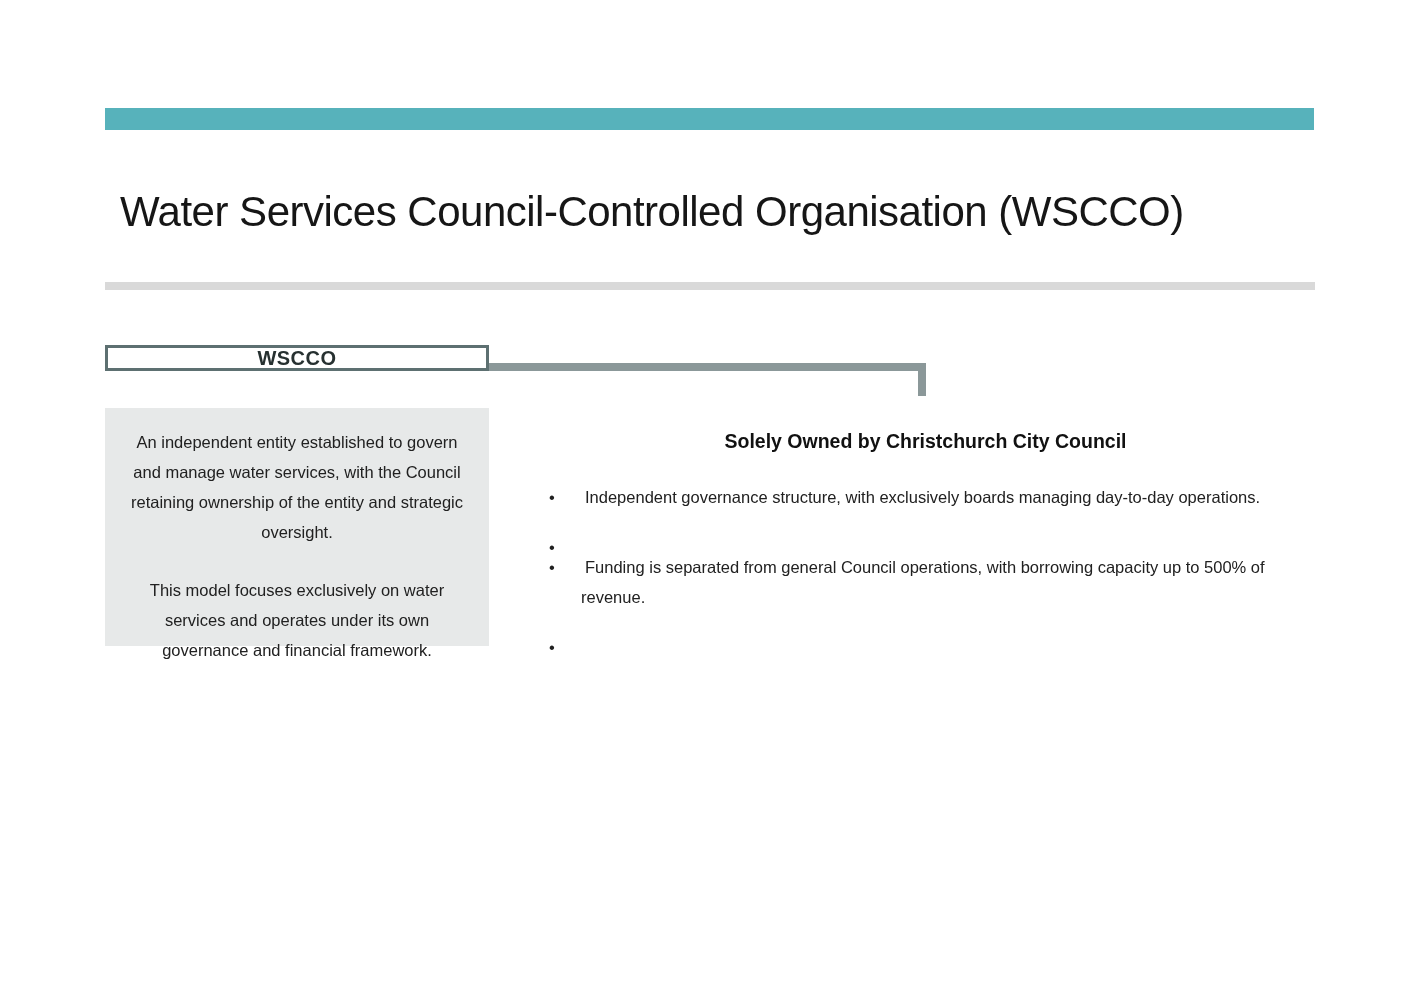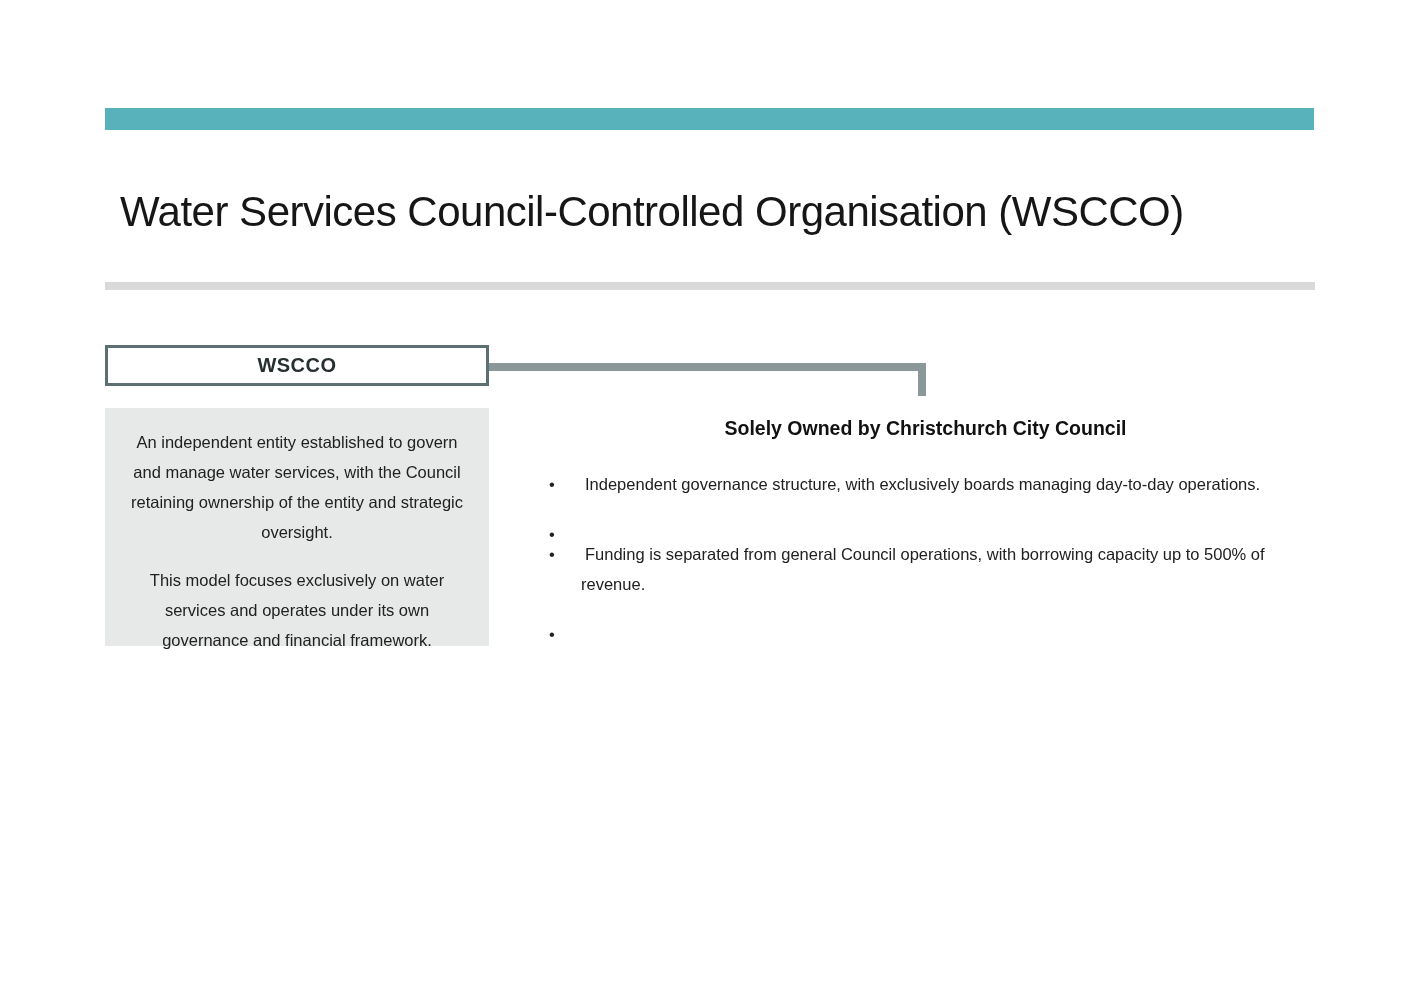--- a/index.html
+++ b/index.html
@@ -35,21 +35,21 @@
   .title-divider {
     position: absolute;
     left: 97px; top: 274px;
     width: 1210px; height: 2px;
     background: #d9d9d9;
   }
 
   .wscco-box {
     position: absolute;
     left: 97px; top: 337px;
-    width: 384px; height: 41px;
+    width: 384px; height: 26px;
     background: #ffffff;
     border: 3px solid #5d7071;
     display: flex;
     align-items: center;
     justify-content: center;
   }
   .wscco-box .label {
     font-size: 20px;
     font-weight: 700;
     letter-spacing: 0.5px;
@@ -76,34 +76,35 @@
     background: #e7e9e9;
     padding: 15px 13px;
     text-align: center;
   }
   .desc-box p {
     font-size: 16.5px;
     line-height: 30px;
     color: #212121;
   }
   .desc-box p + p {
-    margin-top: 10px;
+    margin-top: 20px;
   }
 
   .right-panel {
     position: absolute;
     left: 520px; top: 401px;
     width: 795px;
   }
   .right-heading {
     text-align: center;
     font-size: 19.5px;
     font-weight: 700;
     color: #111111;
     margin-bottom: 17px;
+    margin-top: 13px;
   }
   .bullet-list {
     list-style: none;
   }
   .bullet-list li {
     position: relative;
     padding-left: 45px;
     font-size: 16.5px;
     line-height: 30px;
     color: #212121;

